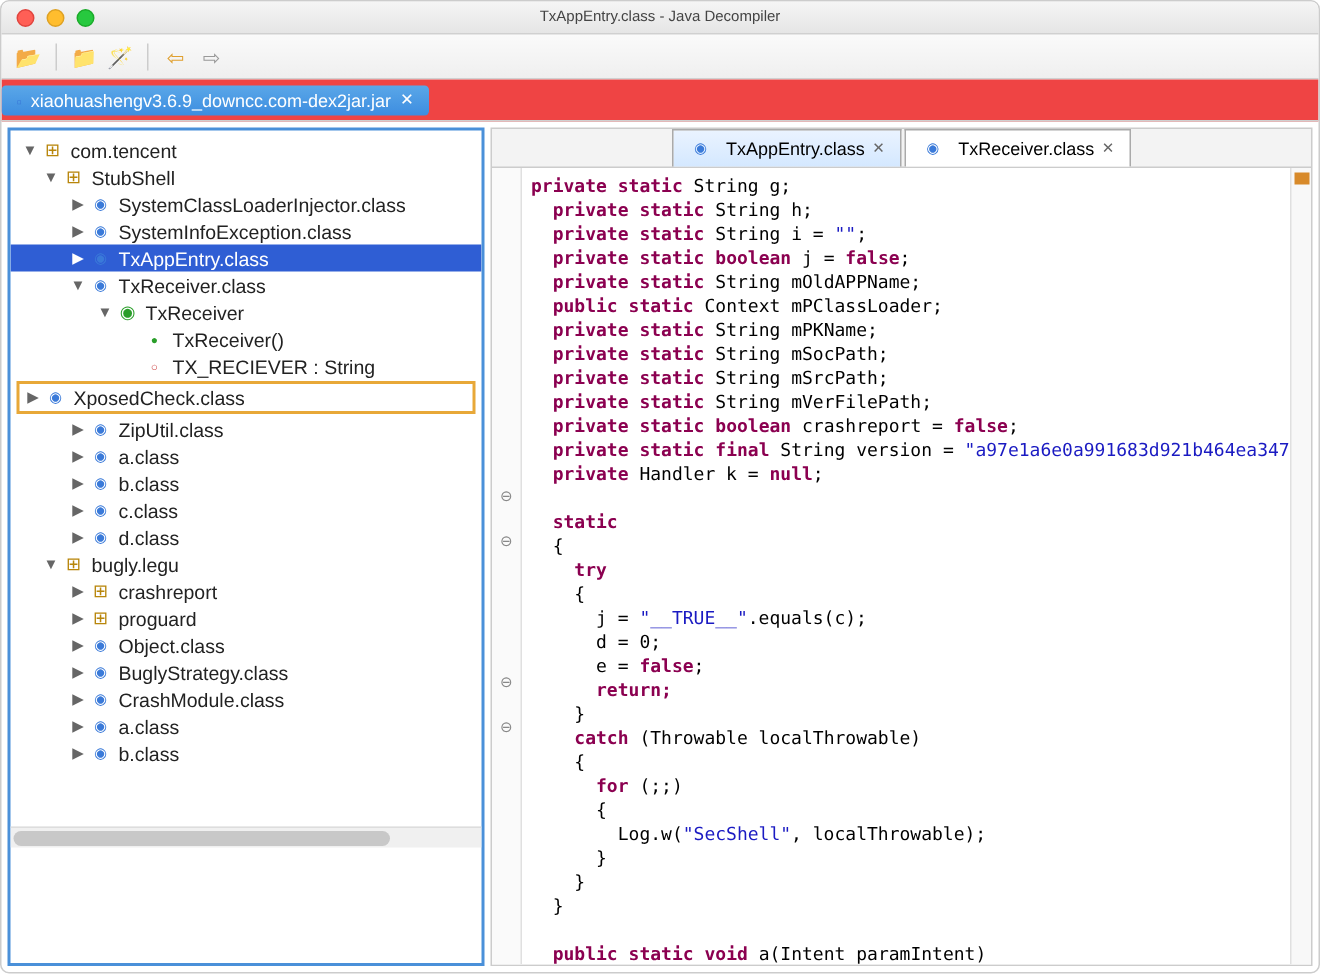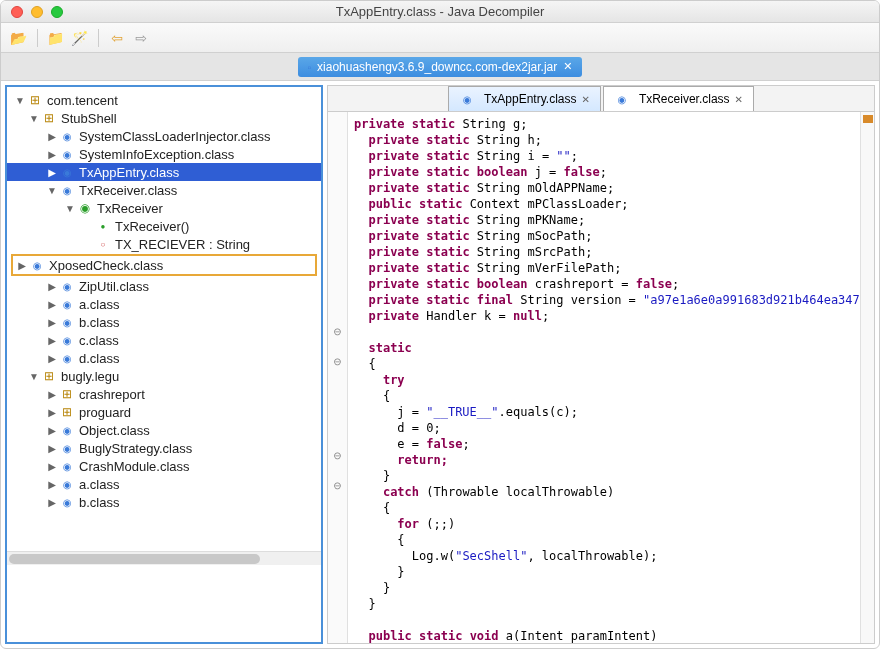--- a/index.html
+++ b/index.html
@@ -29,21 +29,21 @@
     .light {
       width: 12px; height: 12px; border-radius: 50%;
     }
     .light.red { background: #ff5f56; border: 0.5px solid #e0443e; }
     .light.yellow { background: #ffbd2e; border: 0.5px solid #dea123; }
     .light.green { background: #27c93f; border: 0.5px solid #1aab29; }
     .title {
       position: absolute;
       left: 0; right: 0;
       text-align: center;
-      font-size: 13px;
+      font-size: 10px;
       color: #444;
       pointer-events: none;
     }
     .toolbar {
       height: 30px;
       background: linear-gradient(#fafafa, #efefef);
       border-bottom: 1px solid #d0d0d0;
       display: flex;
       align-items: center;
       padding: 0 8px;
@@ -53,22 +53,21 @@
       width: 20px; height: 20px;
       display: flex; align-items: center; justify-content: center;
       font-size: 14px;
       color: #555;
     }
     .tool-sep { width: 1px; height: 18px; background: #ccc; margin: 0 4px; }
     .tabbar {
       height: 28px;
       display: flex;
       align-items: center;
-      justify-content: center;
-      background: #e5e5e5;
+      background: #ef4444;
       border-bottom: 1px solid #d0d0d0;
     }
     .file-tab {
       background: linear-gradient(#5aa7e8, #3d8de0);
       color: #fff;
       padding: 3px 10px;
       border-radius: 3px;
       display: flex;
       align-items: center;
       gap: 6px;

